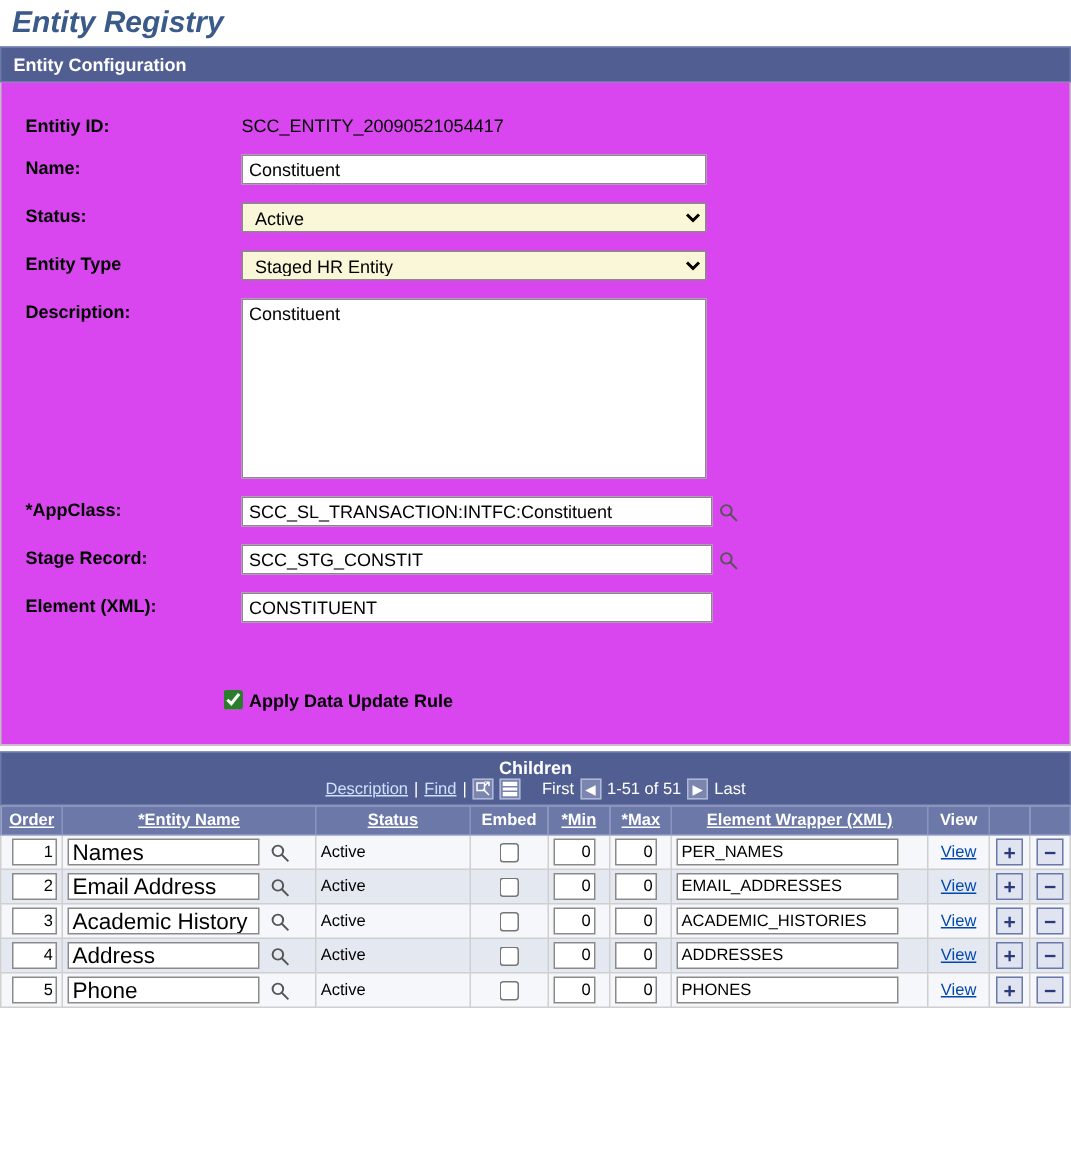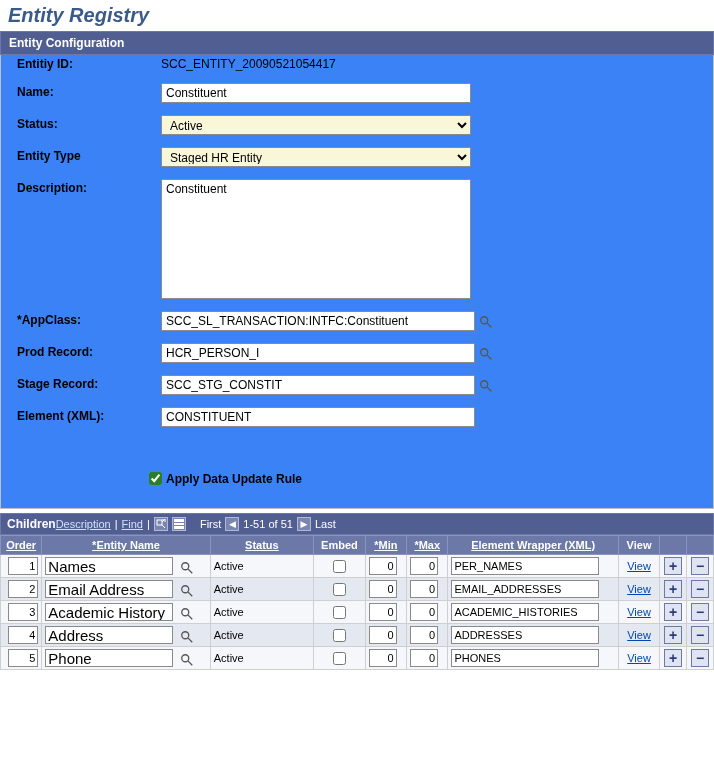--- a/index.html
+++ b/index.html
@@ -19,24 +19,24 @@
   }
   .section-header {
     background: #515e91;
     color: #fff;
     font-weight: bold;
     font-size: 12px;
     padding: 4px 8px;
     border: 1px solid #6b78a8;
   }
   .config-body {
-    background: #3b82f6;
+    background: #d946ef;
     border: 1px solid #c0c0c0;
     border-top: none;
-    padding: 0 8px 8px 8px;
+    padding: 20px 8px 8px 8px;
   }
   .form-row {
     display: flex;
     align-items: flex-start;
     margin-bottom: 12px;
   }
   .form-label {
     width: 128px;
     font-weight: bold;
     text-align: left;
@@ -78,23 +78,24 @@
 
   
   .grid-wrap { margin-top: 4px; }
   .grid-titlebar {
     background: #515e91;
     color: #fff;
     font-weight: bold;
     font-size: 12px;
     padding: 3px 6px;
     display: flex;
-    justify-content: flex-start;
+    justify-content: center;
     align-items: center;
     border: 1px solid #6b78a8;
+    flex-direction: column;
   }
   .grid-tools {
     font-weight: normal;
     font-size: 11px;
     display:flex;
     align-items:center;
     gap:4px;
   }
   .grid-tools a { color: #cfe0ff; text-decoration: underline; }
   .nav-tri {
@@ -220,32 +221,20 @@
       <input type="text" class="w290" value="SCC_SL_TRANSACTION:INTFC:Constituent" style="">
       <span class="lookup-icon">
         <svg class="svg-mag" viewBox="0 0 16 16">
             <circle cx="6" cy="6" r="4" fill="none" stroke="#555" stroke-width="1.5"></circle>
             <line x1="9" y1="9" x2="14" y2="14" stroke="#555" stroke-width="1.5"></line>
           </svg>
       </span>
     </div>
   </div>
 
-  <div class="form-row">
-    <div class="form-label">Prod Record:</div>
-    <div class="form-value">
-      <input type="text" class="w290" value="HCR_PERSON_I" style="">
-      <span class="lookup-icon">
-        <svg class="svg-mag" viewBox="0 0 16 16">
-            <circle cx="6" cy="6" r="4" fill="none" stroke="#555" stroke-width="1.5"></circle>
-            <line x1="9" y1="9" x2="14" y2="14" stroke="#555" stroke-width="1.5"></line>
-          </svg>
-      </span>
-    </div>
-  </div>
 
   <div class="form-row">
     <div class="form-label">Stage Record:</div>
     <div class="form-value">
       <input type="text" class="w290" value="SCC_STG_CONSTIT" style="">
       <span class="lookup-icon">
         <svg class="svg-mag" viewBox="0 0 16 16">
             <circle cx="6" cy="6" r="4" fill="none" stroke="#555" stroke-width="1.5"></circle>
             <line x1="9" y1="9" x2="14" y2="14" stroke="#555" stroke-width="1.5"></line>
           </svg>

